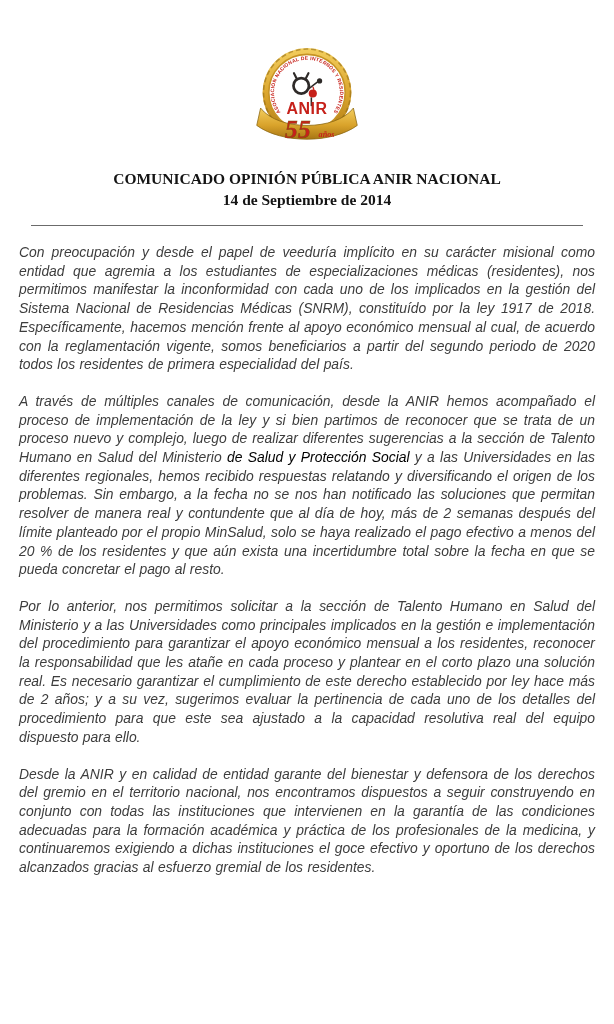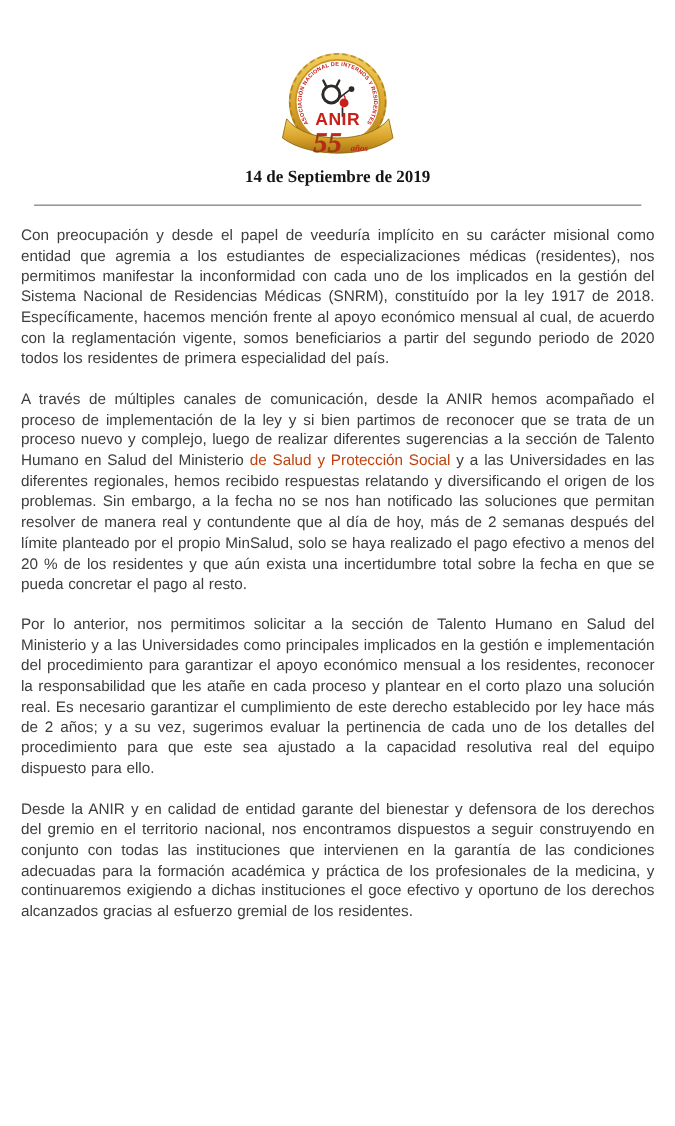--- a/index.html
+++ b/index.html
@@ -48,23 +48,24 @@
   .body-text {
     margin-top: 17px;
   }
   .body-text p {
     margin: 0 0 18px 0;
     font-size: 13.9px;
     line-height: 18.7px;
     text-align: justify;
     color: #3d3d3d;
     word-spacing: 0.5px;
+    font-style: italic;
   }
   .body-text p span.muted {
-    color: #c2410c;
+    color: #000000;
   }
   .signature {
     margin-top: 7px;
     text-align: center;
     font-weight: bold;
     font-size: 14.5px;
     color: #1f1f1f;
     letter-spacing: 0.2px;
   }
 </style>
@@ -105,22 +106,23 @@
 
       <text x="60" y="72" text-anchor="middle" font-family="Liberation Sans, sans-serif" font-size="16.5" font-weight="bold" fill="#C6211A" letter-spacing="0.5">ANIR</text>
 
       <path d="M12 66 C30 90 90 90 108 66 L112 84 C86 103 34 103 8 84 Z" fill="url(#goldGrad)" stroke="#8A6510" stroke-width="0.8"></path>
 
       <text x="37" y="97" font-family="Liberation Serif, serif" font-size="27" font-weight="bold" font-style="italic" fill="#C6211A" stroke="#7A5A0E" stroke-width="0.45">55</text>
       <text x="72" y="96" font-family="Liberation Serif, serif" font-size="8.5" font-weight="bold" font-style="italic" fill="#C6211A">años</text>
     </svg>
   </div>
 
+  <div class="doc-title">COMUNICADO OPINIÓN PÚBLICA ANIR NACIONAL</div>
 
-  <div class="doc-date">14 de Septiembre de 2019</div>
+  <div class="doc-date">14 de Septiembre de 2014</div>
 
   <hr class="rule">
 
   <div class="body-text" id="paragraphs">
       <p><span>Con preocupación y desde el papel de veeduría implícito en su carácter misional como entidad que agremia a los estudiantes de especializaciones médicas (residentes), nos permitimos manifestar la inconformidad con cada uno de los implicados en la gestión del Sistema Nacional de Residencias Médicas (SNRM), constituído por la ley 1917 de 2018. Específicamente, hacemos mención frente al apoyo económico mensual al cual, de acuerdo con la reglamentación vigente, somos beneficiarios a partir del segundo periodo de 2020 todos los residentes de primera especialidad del país.</span></p>
       <p><span>A través de múltiples canales de comunicación, desde la ANIR hemos acompañado el proceso de implementación de la ley y si bien partimos de reconocer que se trata de un proceso nuevo y complejo, luego de realizar diferentes sugerencias a la sección de Talento Humano en Salud del Ministerio </span><span class="muted">de Salud y Protección Social</span><span> y a las Universidades en las diferentes regionales, hemos recibido respuestas relatando y diversificando el origen de los problemas. Sin embargo, a la fecha no se nos han notificado las soluciones que permitan resolver de manera real y contundente que al día de hoy, más de 2 semanas después del límite planteado por el propio MinSalud, solo se haya realizado el pago efectivo a menos del 20 % de los residentes y que aún exista una incertidumbre total sobre la fecha en que se pueda concretar el pago al resto.</span></p>
       <p><span>Por lo anterior, nos permitimos solicitar a la sección de Talento Humano en Salud del Ministerio y a las Universidades como principales implicados en la gestión e implementación del procedimiento para garantizar el apoyo económico mensual a los residentes, reconocer la responsabilidad que les atañe en cada proceso y plantear en el corto plazo una solución real. Es necesario garantizar el cumplimiento de este derecho establecido por ley hace más de 2 años; y a su vez, sugerimos evaluar la pertinencia de cada uno de los detalles del procedimiento para que este sea ajustado a la capacidad resolutiva real del equipo dispuesto para ello.</span></p>
       <p><span>Desde la ANIR y en calidad de entidad garante del bienestar y defensora de los derechos del gremio en el territorio nacional, nos encontramos dispuestos a seguir construyendo en conjunto con todas las instituciones que intervienen en la garantía de las condiciones adecuadas para la formación académica y práctica de los profesionales de la medicina, y continuaremos exigiendo a dichas instituciones el goce efectivo y oportuno de los derechos alcanzados gracias al esfuerzo gremial de los residentes.</span></p>
     </div>
 

